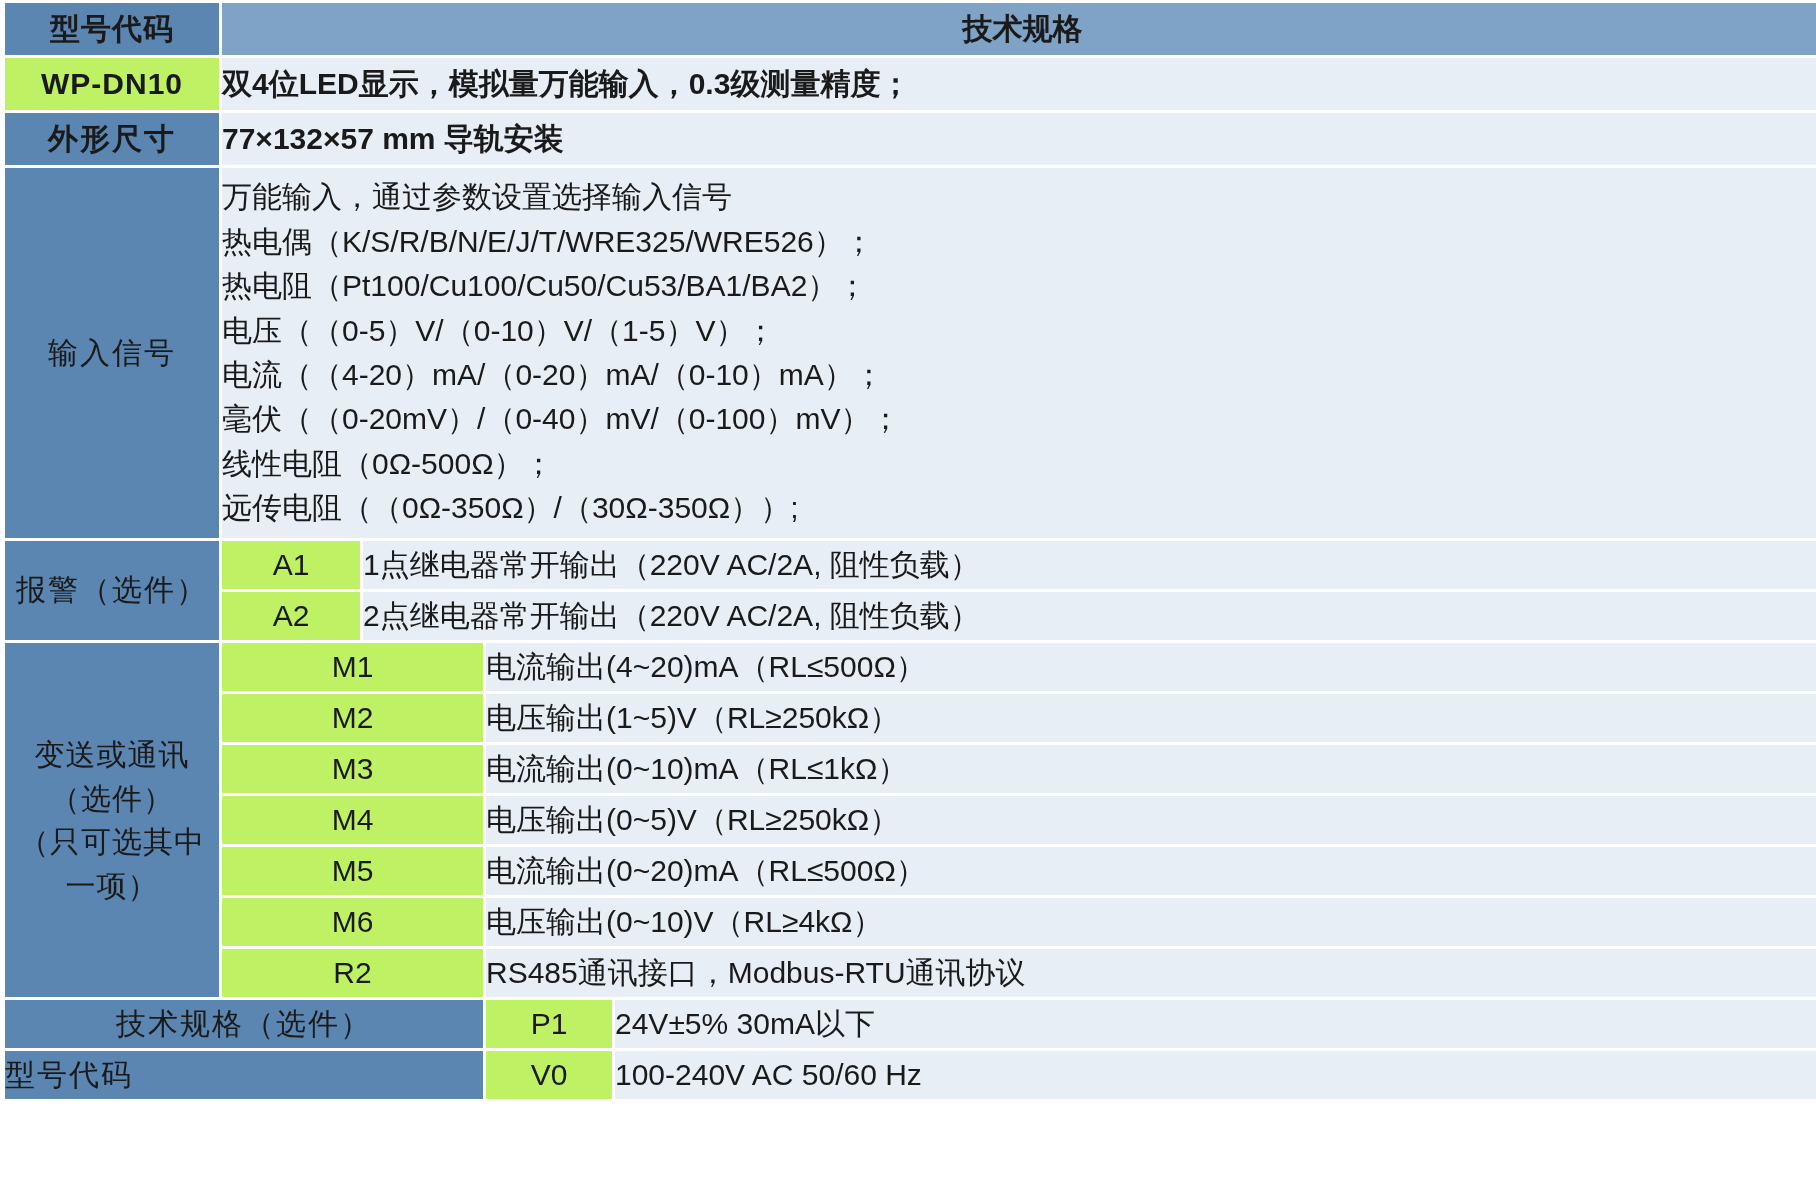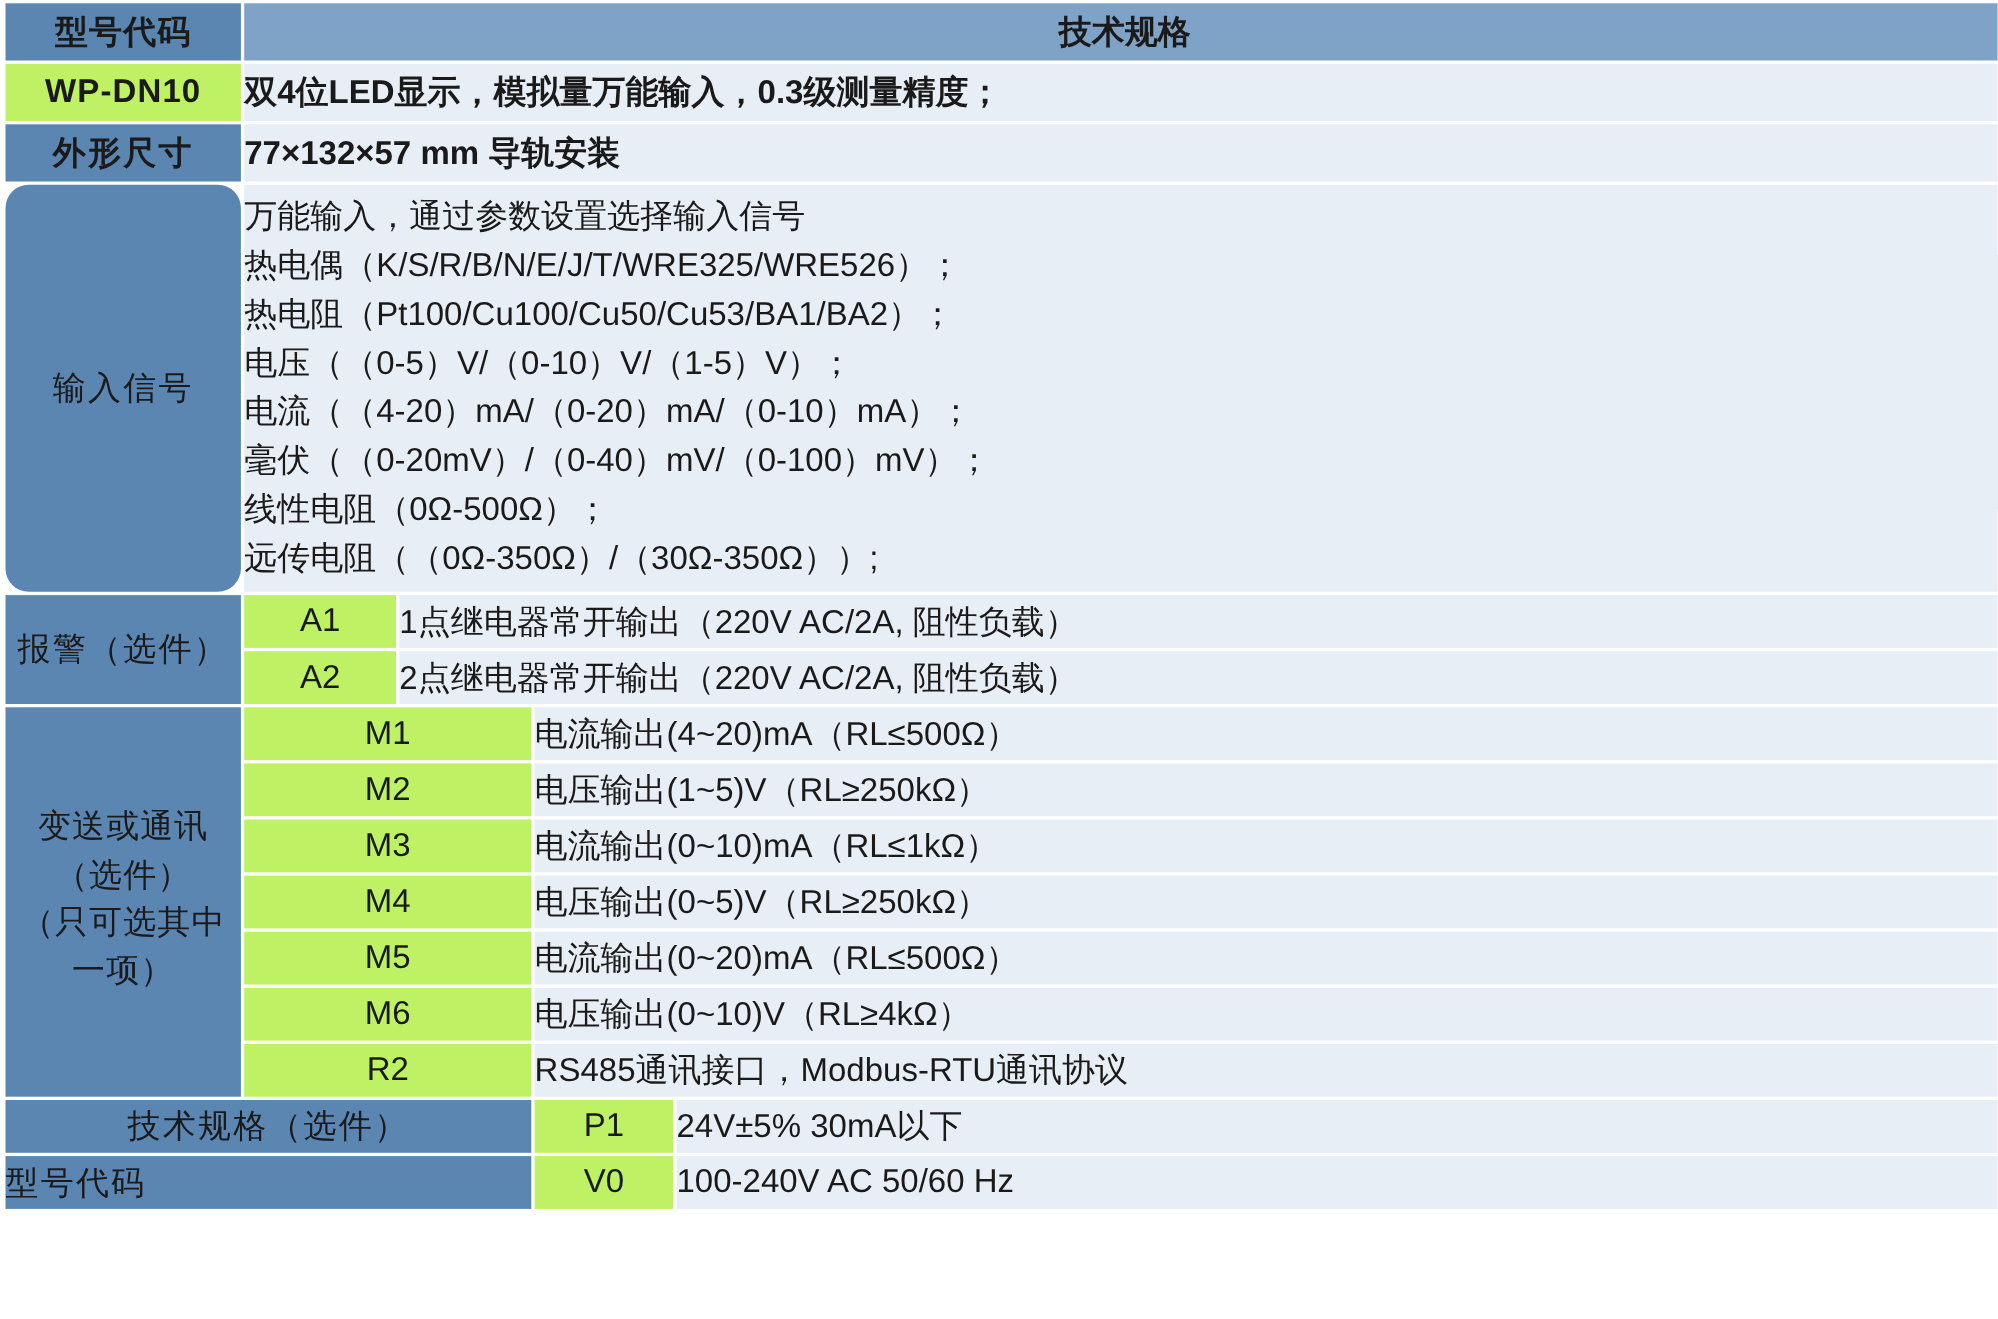--- a/index.html
+++ b/index.html
@@ -53,21 +53,20 @@
   }
   .input-block div{ white-space:nowrap; }
 
   .opt-code{ font-size:31px; }
   .opt-desc{ font-size:30px; }
 
   .multi-label{
     line-height:1.45;
     font-size:31px;
     letter-spacing:1px;
-    font-family:Liberation Mono, monospace;
   }
 </style>
 </head>
 <body>
 
 <div class="sheet">
   <table class="spec">
     <colgroup>
       <col style="width:214px">
       <col style="width:138px">
@@ -86,21 +85,21 @@
         <td class="c-light ctr model-code">WP-DN10</td>
         <td class="c-pale lft pad-l" colspan="4">双4位LED显示，模拟量万能输入，0.3级测量精度；</td>
       </tr>
 
       <tr class="h-row">
         <td class="c-dark ctr big-label">外形尺寸</td>
         <td class="c-pale lft pad-l" colspan="4">77×132×57 mm    导轨安装</td>
       </tr>
 
       <tr>
-        <td class="c-dark ctr big-label" style="height:370px;border-radius:21px;">输入信号</td>
+        <td class="c-dark ctr big-label" style="height:370px;">输入信号</td>
         <td class="c-pale lft input-block" colspan="4">
           <div>万能输入，通过参数设置选择输入信号</div>
           <div>热电偶（K/S/R/B/N/E/J/T/WRE325/WRE526）；</div>
           <div>热电阻（Pt100/Cu100/Cu50/Cu53/BA1/BA2）；</div>
           <div>电压（（0-5）V/（0-10）V/（1-5）V）；</div>
           <div>电流（（4-20）mA/（0-20）mA/（0-10）mA）；</div>
           <div>毫伏（（0-20mV）/（0-40）mV/（0-100）mV）；</div>
           <div>线性电阻（0Ω-500Ω）；</div>
           <div>远传电阻（（0Ω-350Ω）/（30Ω-350Ω））;</div>
         </td>

